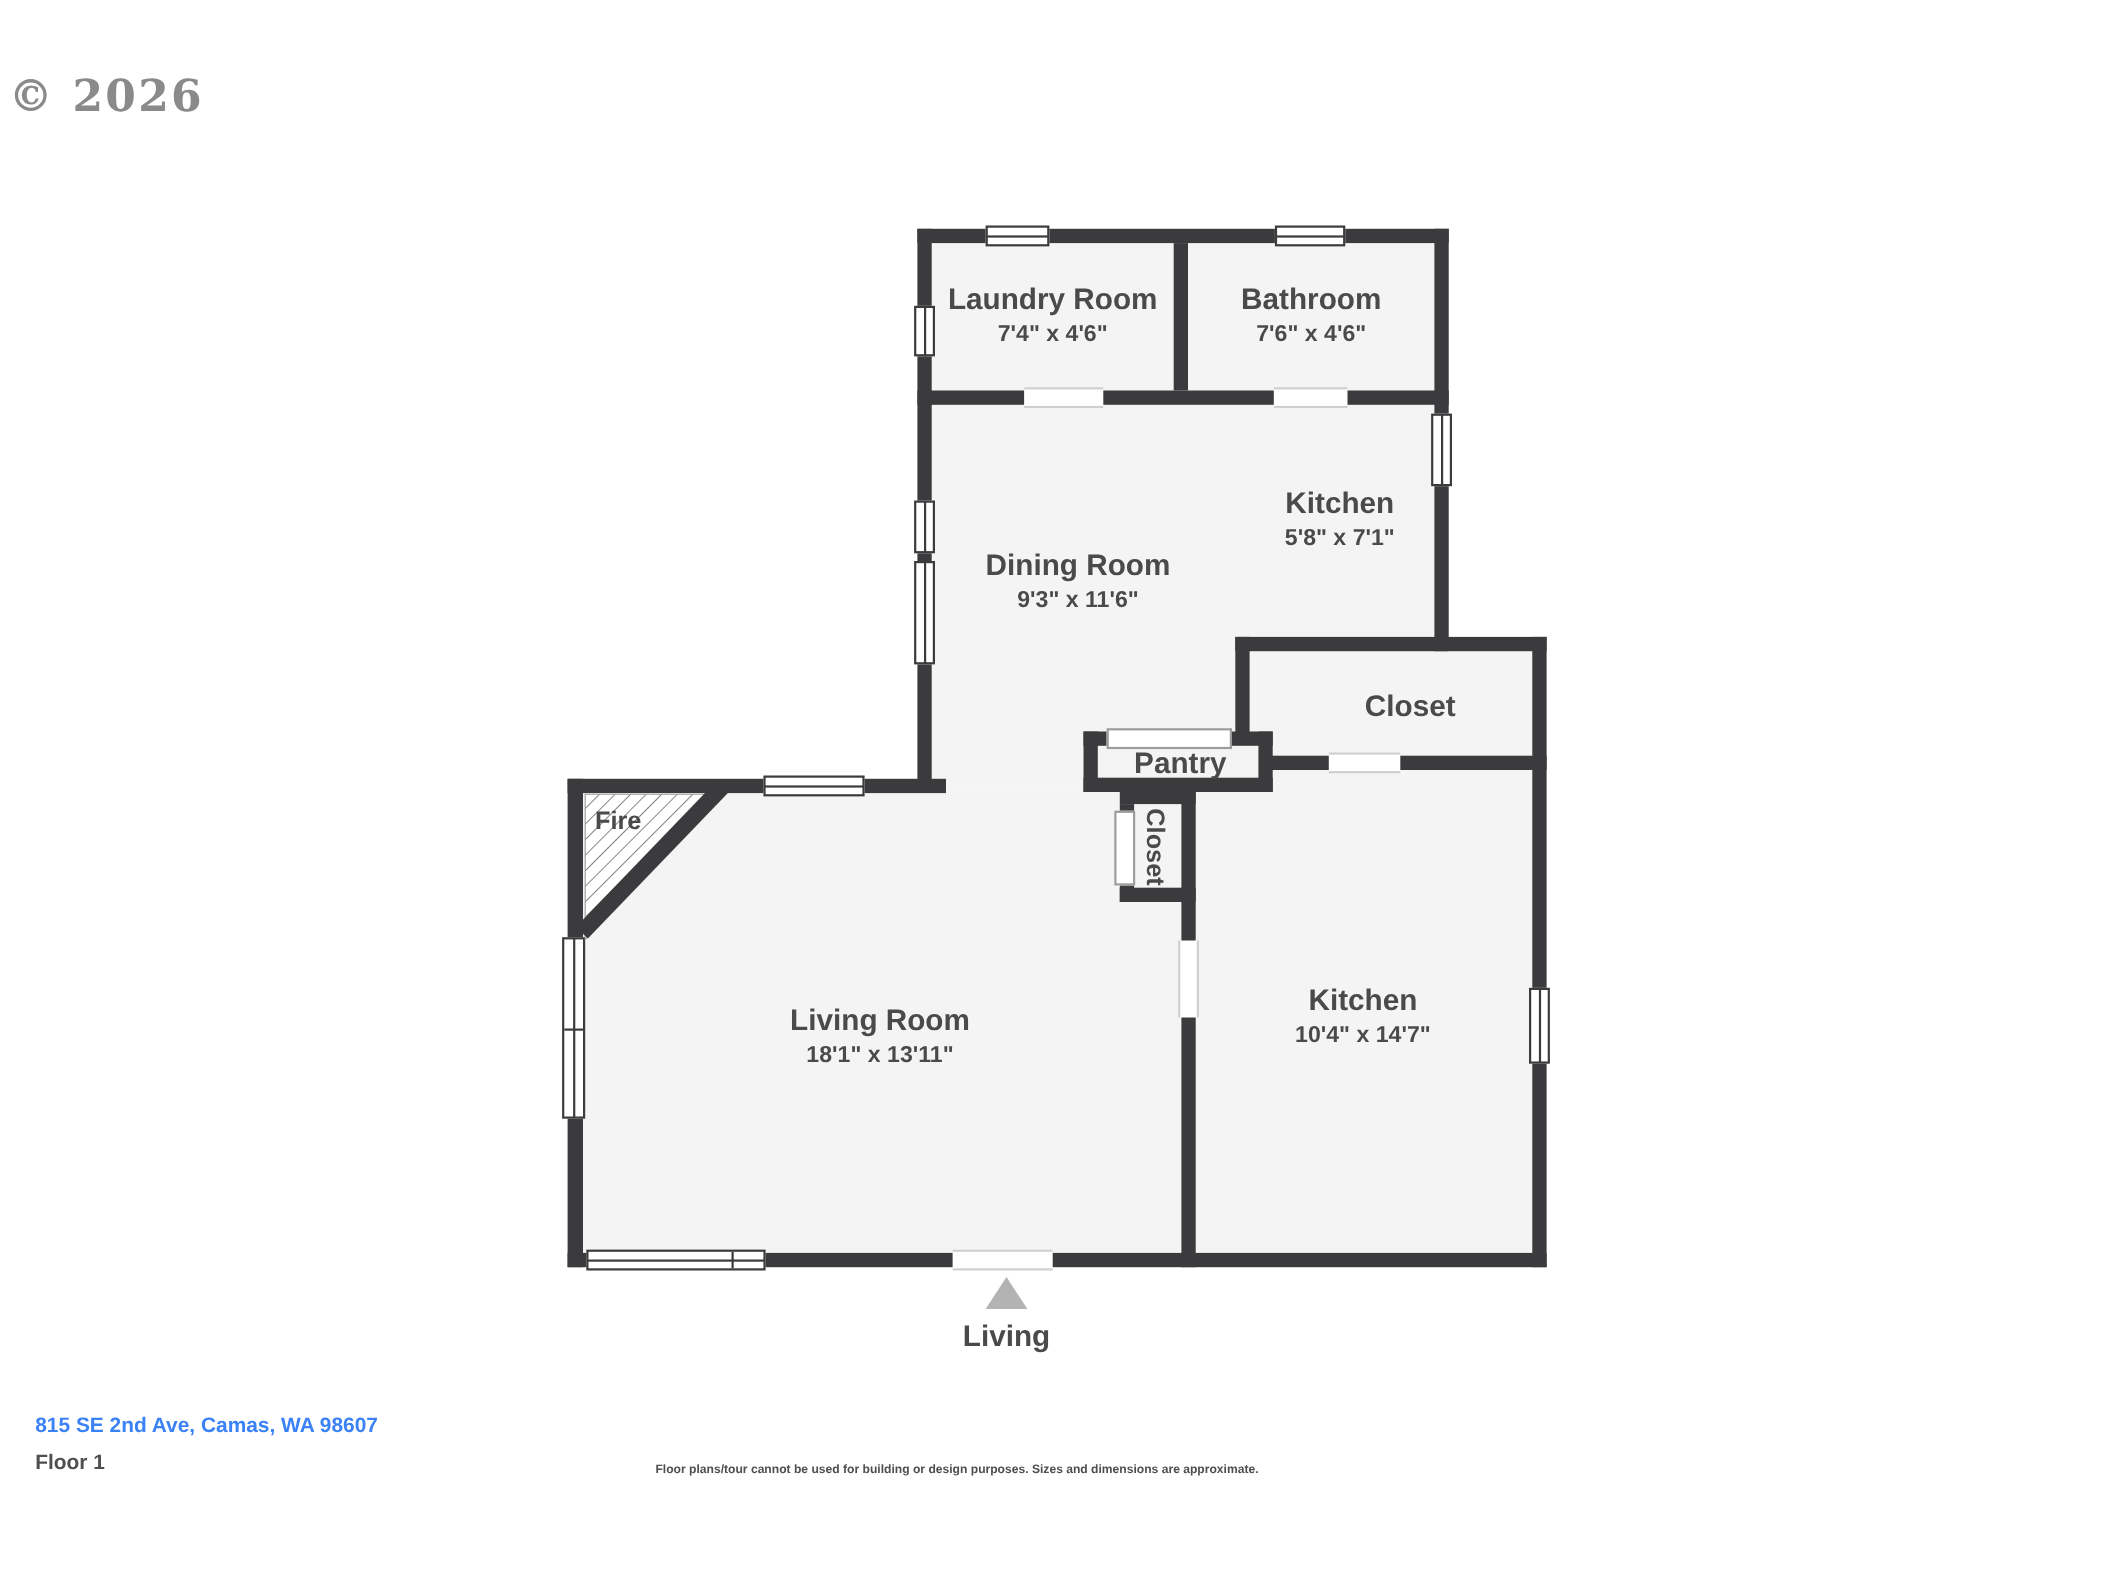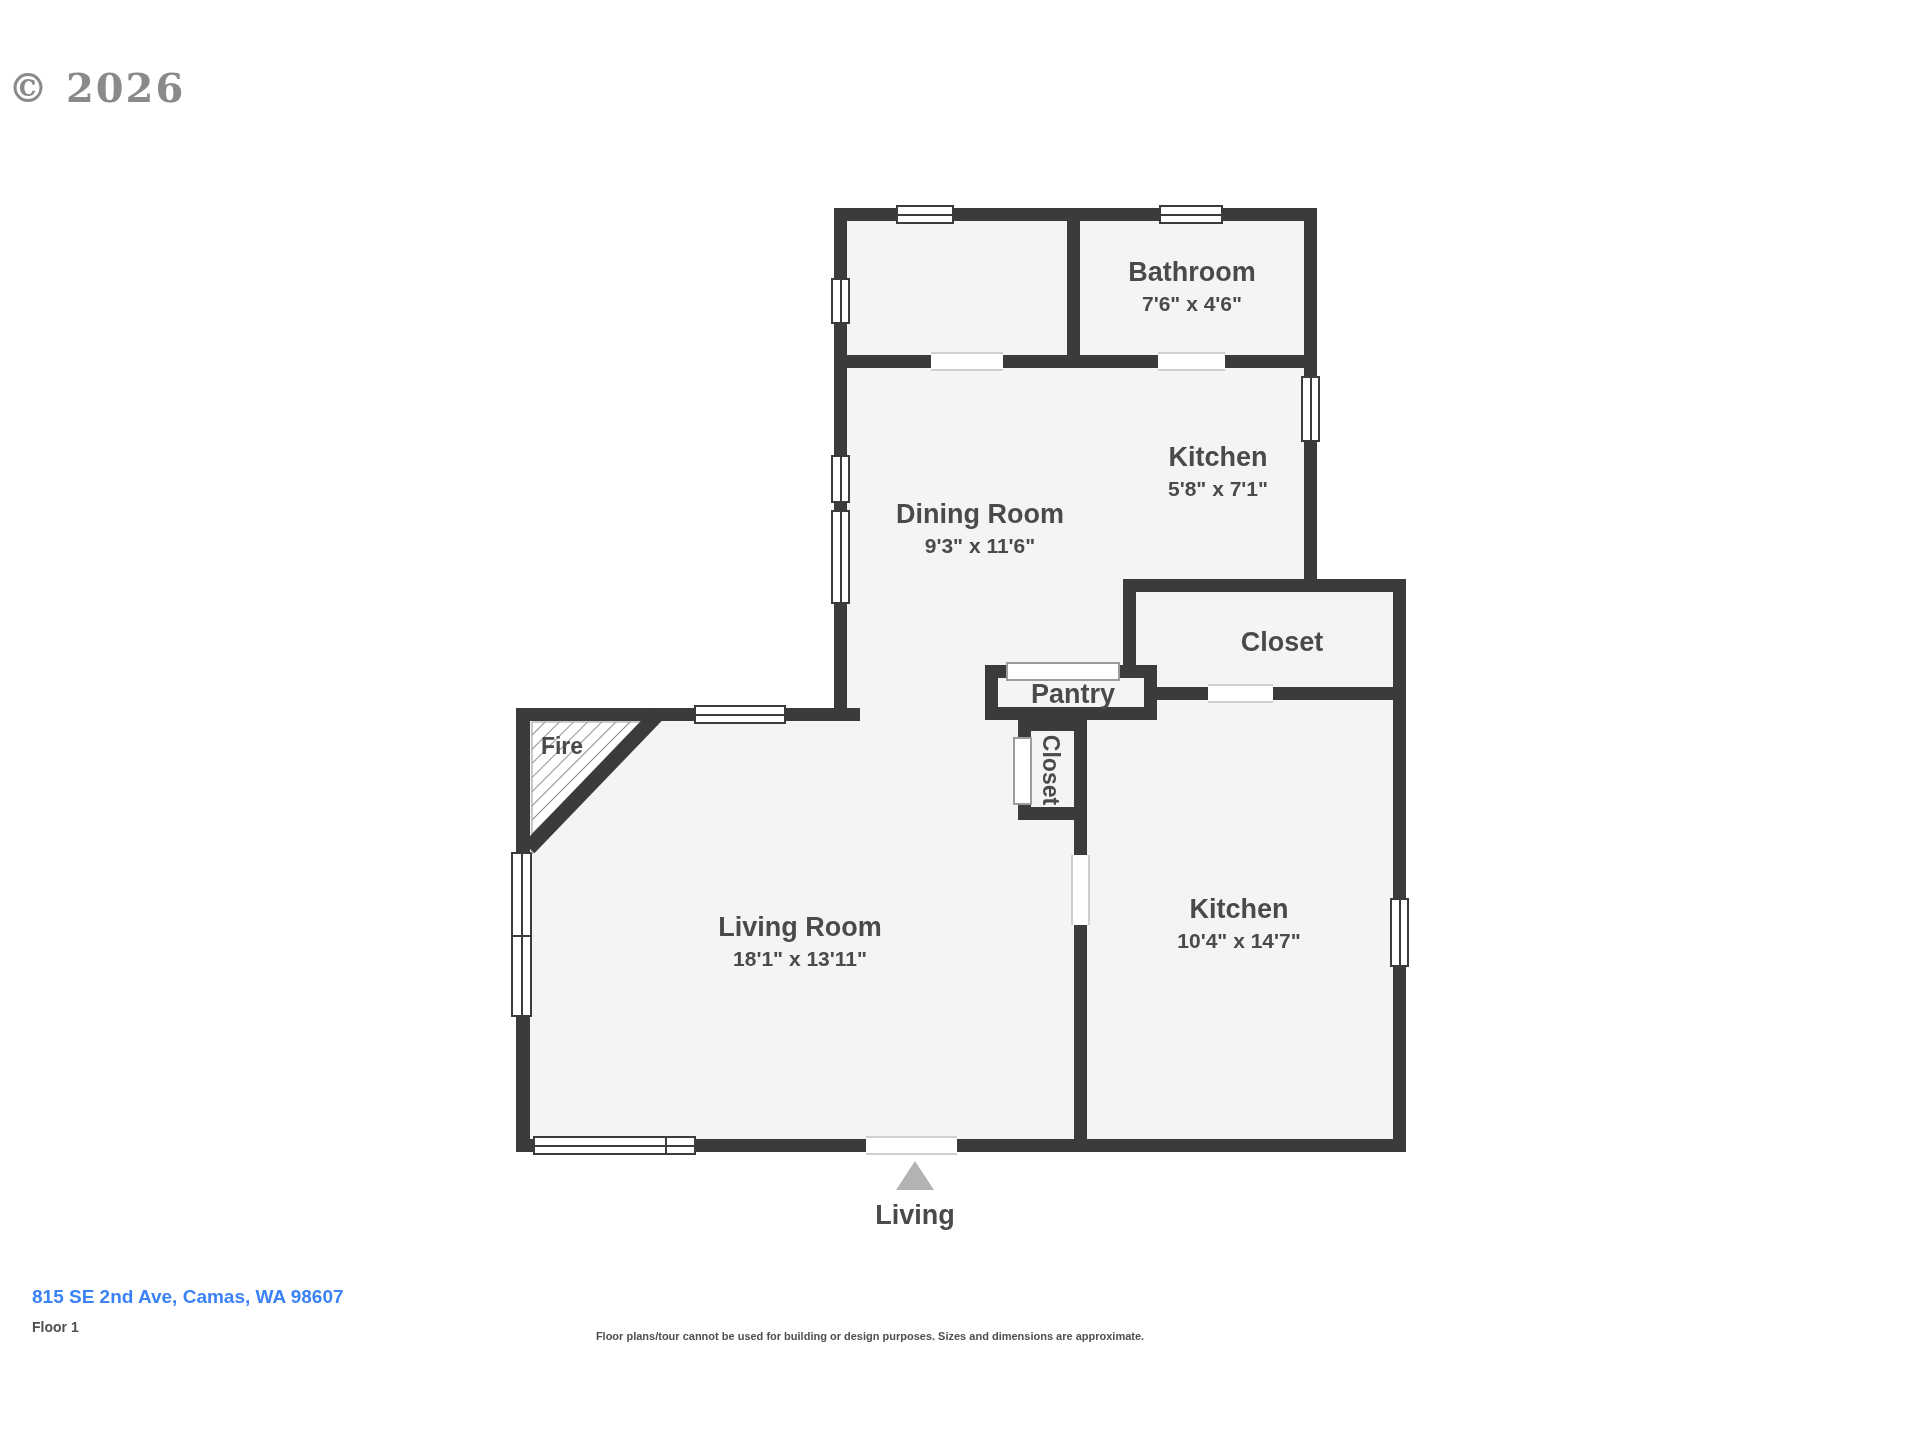--- a/index.html
+++ b/index.html
@@ -24,21 +24,21 @@
   .rot90 { transform:translate(-50%,-50%) rotate(90deg); }
   .fireplace-svg { position:absolute; left:516px; top:708px; z-index:3; }
   .fire-lbl { position:absolute; left:562px; top:733px; z-index:4; transform:translateX(-50%); color:var(--label,#4a4a4a); font-weight:700; font-size:23px; white-space:nowrap; }
   .entry-arrow { position:absolute; left:896px; top:1161px; width:0; height:0; z-index:4;
     border-left:19px solid transparent; border-right:19px solid transparent; border-bottom:29px solid var(--entry-arrow,#b3b3b3); }
   .entry-lbl { position:absolute; left:915px; top:1200px; transform:translateX(-50%); z-index:4;
     color:var(--label,#4a4a4a); font-weight:700; font-size:27px; }
   .watermark { position:absolute; left:8px; top:64px; z-index:5; color:var(--watermark,#8a8a8a);
     font-family:"DejaVu Serif","Liberation Serif",serif; font-weight:700; font-size:40px; letter-spacing:2px; }
   .addr  { position:absolute; left:32px; top:1286px; z-index:5; color:#3b82f6; font-weight:700; font-size:19px; }
-  .floor { position:absolute; left:32px; top:1319px; z-index:5; color:#4f4f4f; font-weight:700; font-size:14px; }
+  .floor { position:absolute; left:32px; top:1319px; z-index:5; color:#4f4f4f; font-weight:700; font-size:19px; }
   .disclaimer { position:absolute; left:870px; top:1330px; transform:translateX(-50%); z-index:5;
     color:#4f4f4f; font-weight:700; font-size:11px; white-space:nowrap; }
 </style>
 </head>
 <body>
 
 <div class="page">
 
   <div class="watermark">© 2026</div>
 
@@ -97,20 +97,24 @@
       <pattern id="hatch" width="10" height="10" patternUnits="userSpaceOnUse" patternTransform="rotate(45)">
         <rect width="10" height="10" fill="#ffffff"></rect>
         <line x1="0" y1="0" x2="0" y2="10" stroke="#5f5f5f" stroke-width="1.4"></line>
       </pattern>
     </defs>
     <polygon points="16,14 136,14 16,146" fill="url(#hatch)" stroke="#9a9a9a" stroke-width="1"></polygon>
     <line x1="141" y1="7" x2="13" y2="140" stroke="#3b3b3d" stroke-width="15"></line>
   </svg>
   <div class="fire-lbl">Fire</div>
 
+  <div class="lbl" style="left:957px;top:257px;">
+    <div class="nm">Laundry Room</div>
+    <div class="dm">7'4" x 4'6"</div>
+  </div>
   <div class="lbl" style="left:1192px;top:257px;">
     <div class="nm">Bathroom</div>
     <div class="dm">7'6" x 4'6"</div>
   </div>
   <div class="lbl" style="left:1218px;top:442px;">
     <div class="nm">Kitchen</div>
     <div class="dm">5'8" x 7'1"</div>
   </div>
   <div class="lbl" style="left:980px;top:499px;">
     <div class="nm">Dining Room</div>

